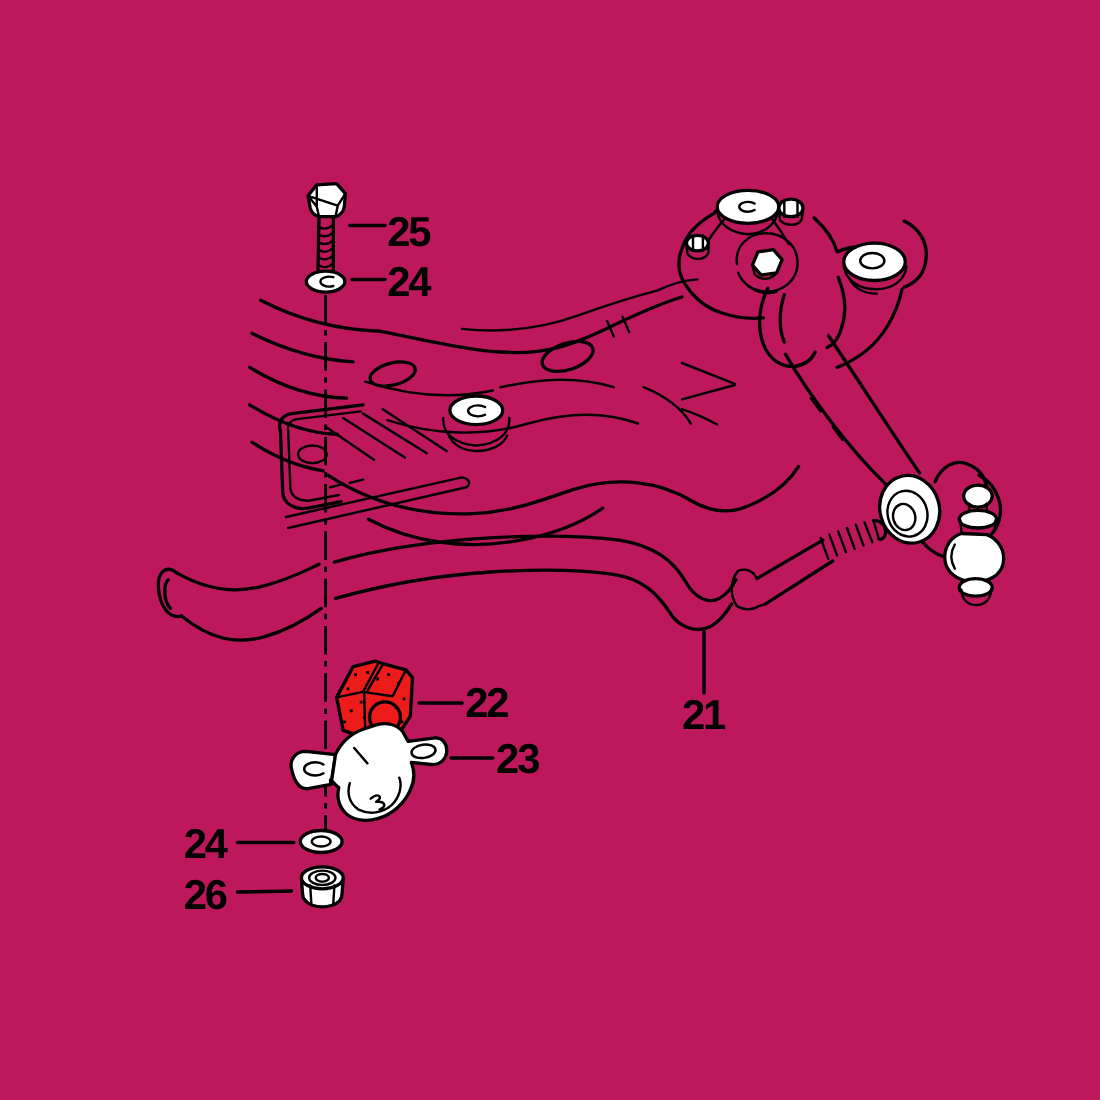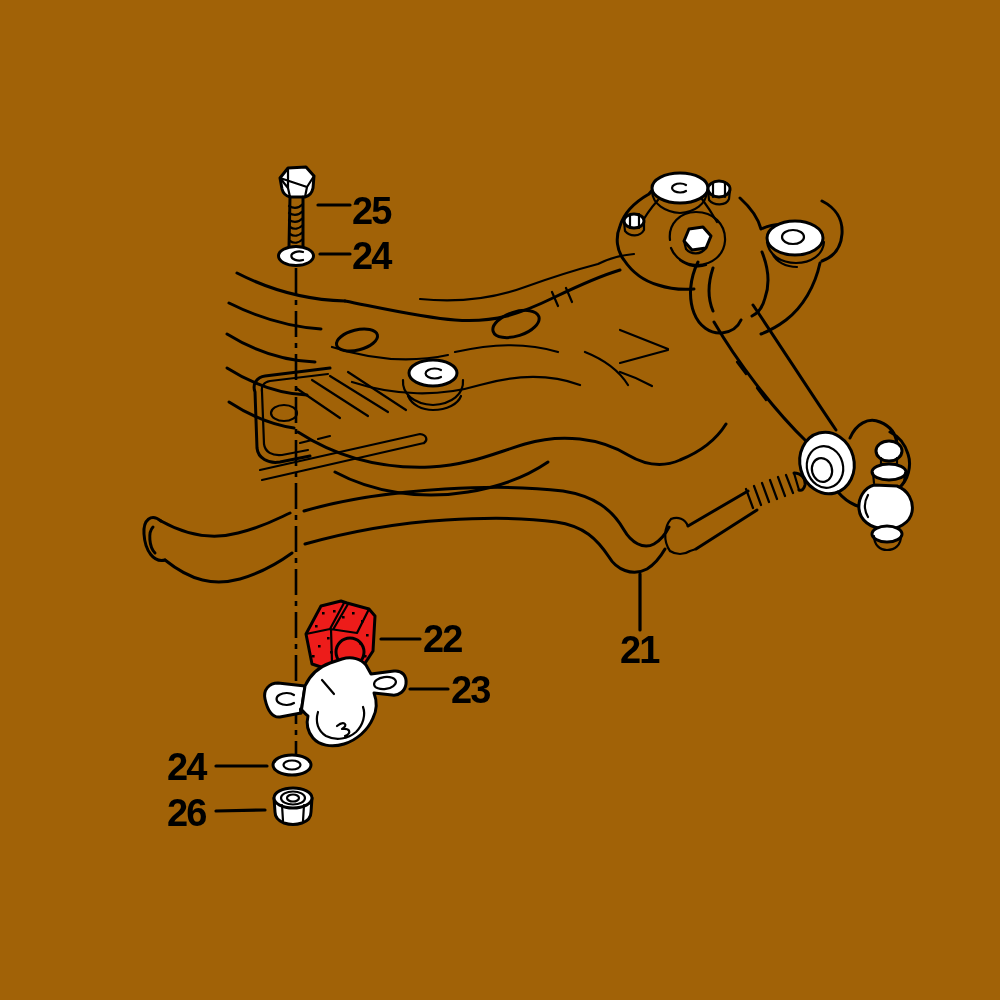--- a/index.html
+++ b/index.html
@@ -1,16 +1,16 @@
 <!DOCTYPE html>
 <html style="--hl: #ed1c1a;"><head>
 <meta charset="utf-8">
 <style>
   html,body{margin:0;padding:0;background:#fff;}
-  .stage{position:relative;width:1000px;height:1000px;background:#a16207;overflow:hidden;
+  .stage{position:relative;width:1000px;height:1000px;background:#be185d;overflow:hidden;
          font-family:"Liberation Sans", sans-serif;}
   svg{position:absolute;left:0;top:0;}
   .ln{fill:none;stroke:#000;stroke-width:3;stroke-linecap:round;stroke-linejoin:round;}
   .ln2{fill:none;stroke:#000;stroke-width:2.2;stroke-linecap:round;stroke-linejoin:round;}
   .lnw{fill:#fff;stroke:#000;stroke-width:3;stroke-linejoin:round;}
   .red{fill:var(--hl,#ed1c1a);stroke:#000;stroke-width:3;stroke-linejoin:round;}
   .dots{fill:#000;stroke:none;}
   .cl{fill:none;stroke:#000;stroke-width:2.6;stroke-dasharray:26 6 5 6;}
   .ldr{fill:none;stroke:#000;stroke-width:3.2;stroke-linecap:round;}
   .lbl{font-family:"Liberation Sans", sans-serif;font-weight:bold;font-size:38px;

